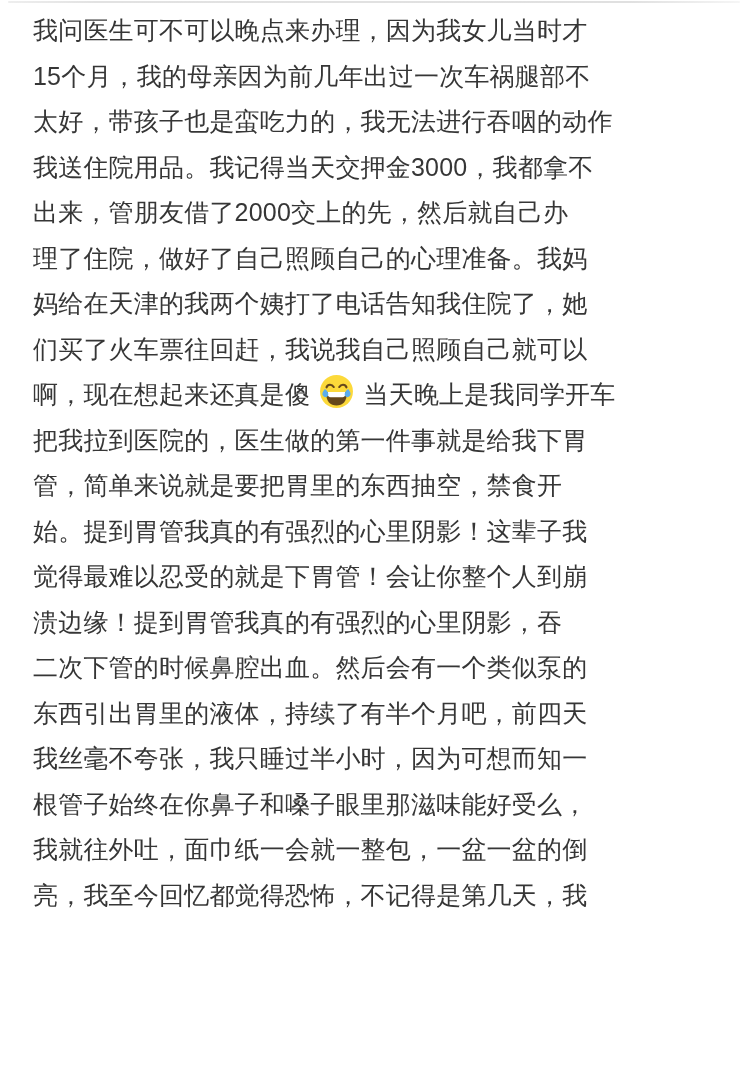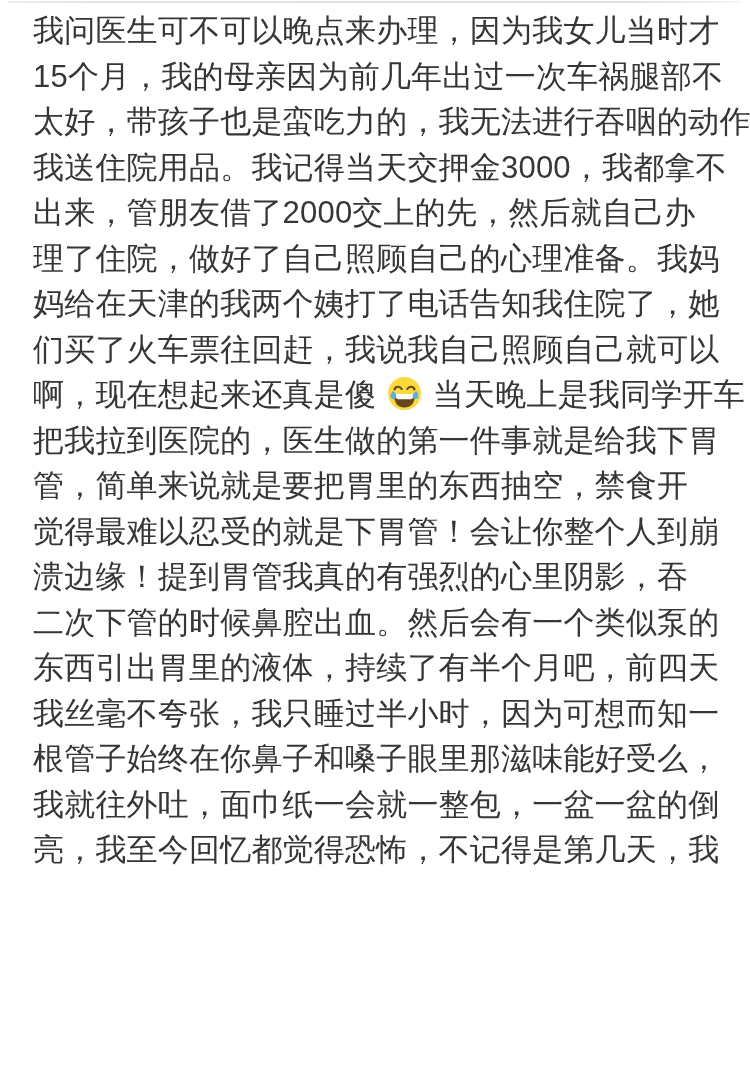--- a/index.html
+++ b/index.html
@@ -25,21 +25,21 @@
       #e2e2e2 12%,
       #e0e0e0 85%,
       rgba(224,224,224,0.3));
     border-radius: 1px;
   }
   .text-block {
     position: absolute;
     top: 8px;
     left: 33px;
     width: 710px;
-    font-size: 31px;
+    font-size: 25px;
     line-height: 45.5px;
     color: #363636;
     letter-spacing: 0.2px;
     font-weight: 400;
   }
   .text-line {
     height: 45.5px;
     white-space: nowrap;
   }
   .inline-emoji {
@@ -75,20 +75,21 @@
     <path d="M7.8 18.5 C7.8 28 12 31.6 18 31.6 C24 31.6 28.2 28 28.2 18.5 Z" fill="#65471b"></path>
     <path d="M9.6 18.5 L26.4 18.5 L26.4 21.2 C26.4 22.6 25.3 23.6 23.9 23.6 L12.1 23.6 C10.7 23.6 9.6 22.6 9.6 21.2 Z" fill="#ffffff"></path>
     <path d="M8.3 13.9 C9.6 10.8 13.4 10.6 15.3 13.6" fill="none" stroke="#65471b" stroke-width="2.1" stroke-linecap="round"></path>
     <path d="M20.7 13.6 C22.6 10.6 26.4 10.8 27.7 13.9" fill="none" stroke="#65471b" stroke-width="2.1" stroke-linecap="round"></path>
     <path d="M6.7 15.5 C5 17.7 3.4 20 4.9 22.2 C6.1 24 8.8 23.9 9.8 22 C10.7 20.2 9.3 17.3 6.7 15.5 Z" fill="#5dadec"></path>
     <path d="M29.3 15.5 C31 17.7 32.6 20 31.1 22.2 C29.9 24 27.2 23.9 26.2 22 C25.3 20.2 26.7 17.3 29.3 15.5 Z" fill="#5dadec"></path>
   </svg></span>
 当天晚上是我同学开车</div>
     <div class="text-line">把我拉到医院的，医生做的第一件事就是给我下胃</div>
     <div class="text-line">管，简单来说就是要把胃里的东西抽空，禁食开</div>
+    <div class="text-line">始。提到胃管我真的有强烈的心里阴影！这辈子我</div>
     <div class="text-line">觉得最难以忍受的就是下胃管！会让你整个人到崩</div>
     <div class="text-line">溃边缘！提到胃管我真的有强烈的心里阴影，吞</div>
     <div class="text-line">二次下管的时候鼻腔出血。然后会有一个类似泵的</div>
     <div class="text-line">东西引出胃里的液体，持续了有半个月吧，前四天</div>
     <div class="text-line">我丝毫不夸张，我只睡过半小时，因为可想而知一</div>
     <div class="text-line">根管子始终在你鼻子和嗓子眼里那滋味能好受么，</div>
     <div class="text-line">我就往外吐，面巾纸一会就一整包，一盆一盆的倒</div>
     <div class="text-line">亮，我至今回忆都觉得恐怖，不记得是第几天，我</div>
   </div>
 

